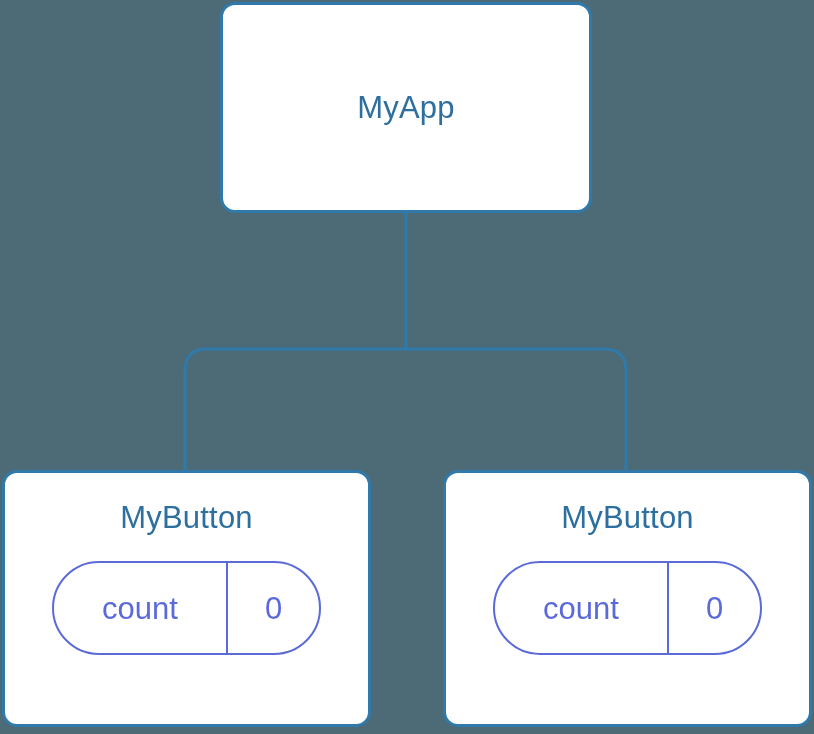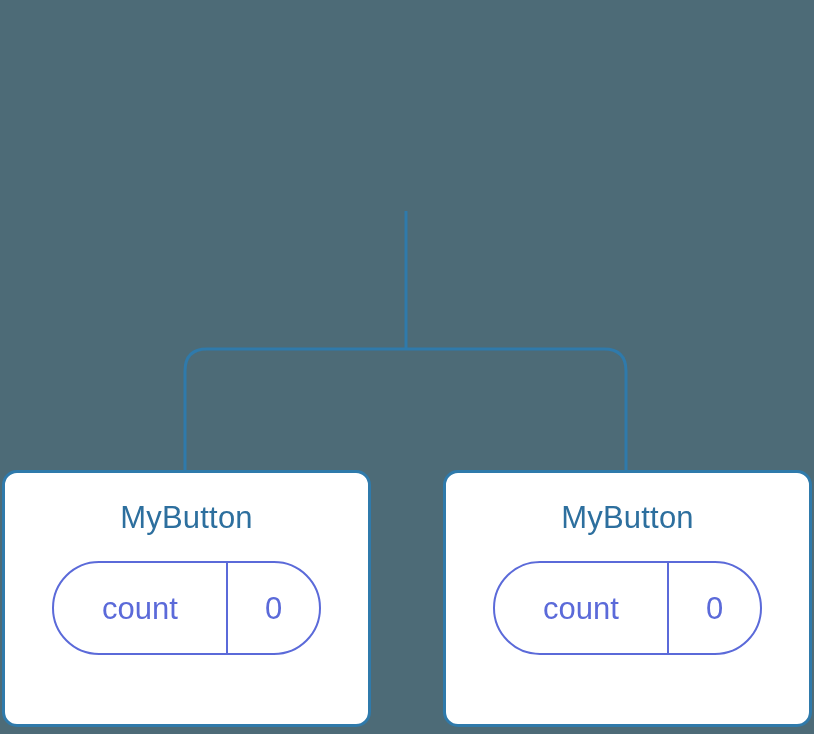--- a/index.html
+++ b/index.html
@@ -129,20 +129,23 @@
 
   <svg id="connectors" viewBox="0 0 814 734" xmlns="http://www.w3.org/2000/svg">
 
     <path d="M 406 211 L 406 349" fill="none" stroke="#2f7aab" stroke-width="3"></path>
 
     <path d="M 406 349 L 207 349 Q 185 349 185 371 L 185 472" fill="none" stroke="#2f7aab" stroke-width="3" stroke-linecap="butt"></path>
 
     <path d="M 406 349 L 604 349 Q 626 349 626 371 L 626 472" fill="none" stroke="#2f7aab" stroke-width="3" stroke-linecap="butt"></path>
   </svg>
 
+  <div class="node-card node-root">
+    <div class="node-title">MyApp</div>
+  </div>
 
   <div class="node-card node-child-left">
     <div class="node-title">MyButton</div>
     <div class="state-pill">
       <div class="state-key">count</div>
       <div class="state-value">0</div>
     </div>
   </div>
 
   <div class="node-card node-child-right">

